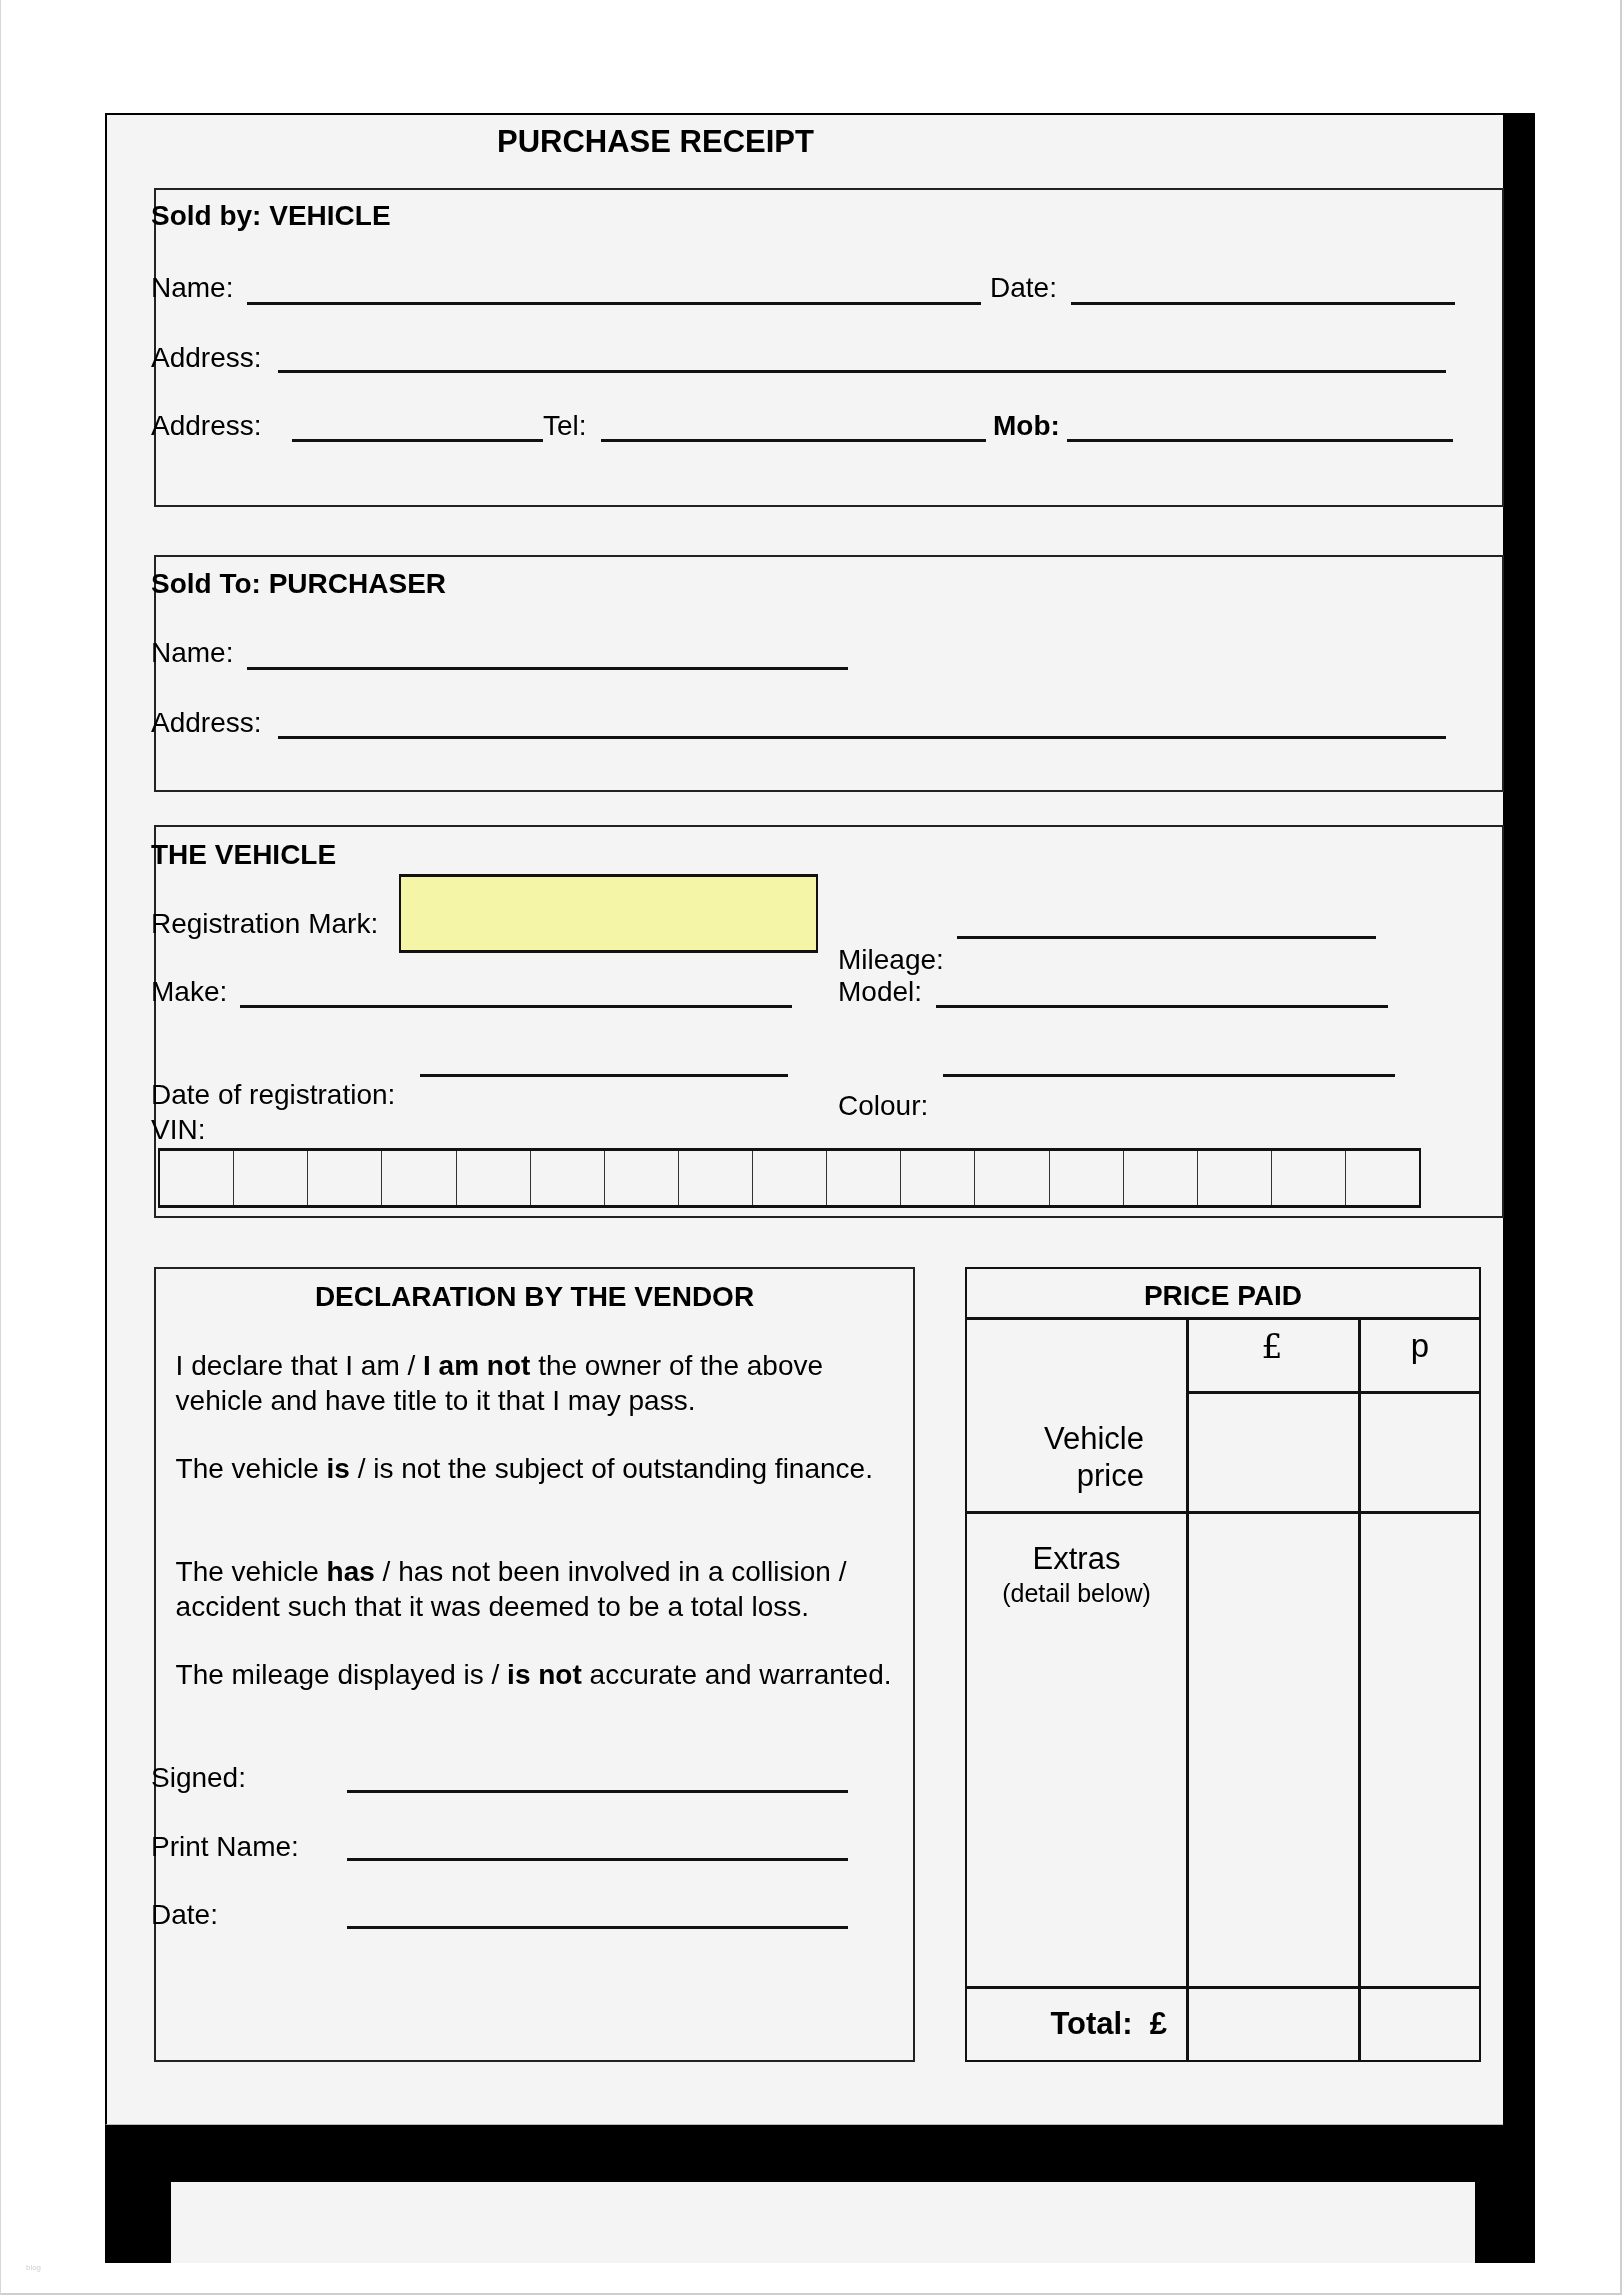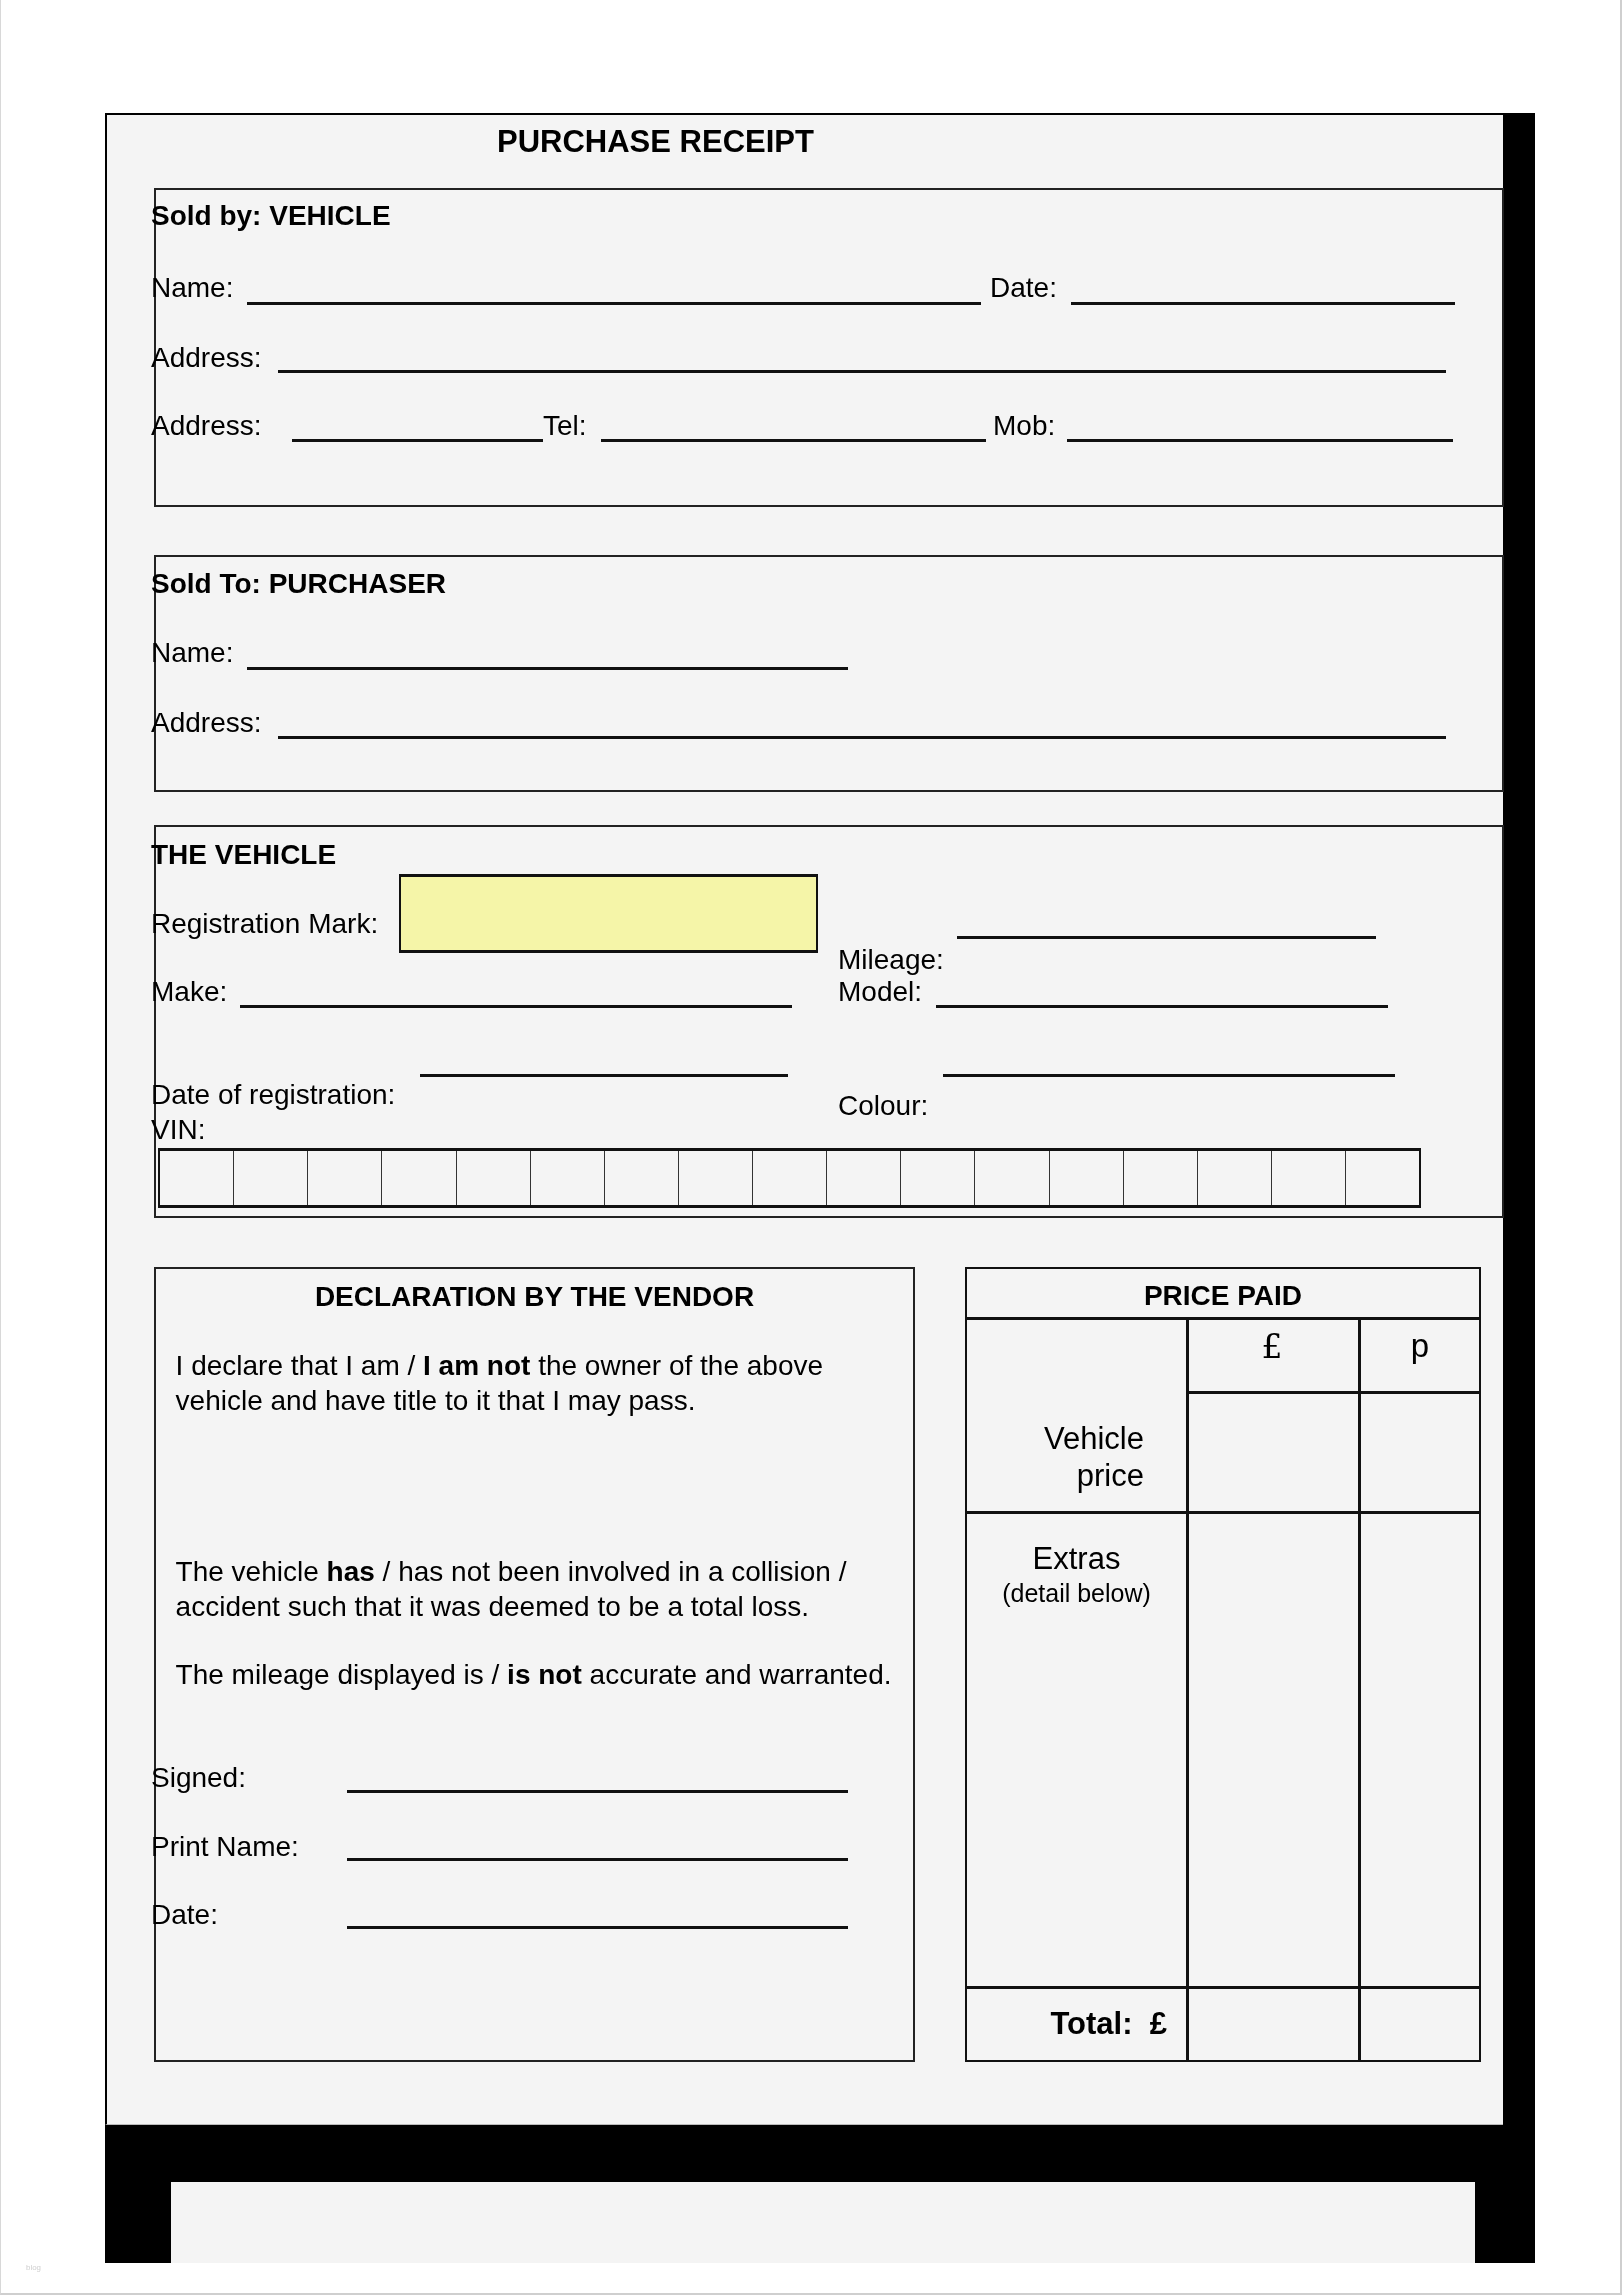--- a/index.html
+++ b/index.html
@@ -44,21 +44,21 @@
 <div class="lbl" style="left:151px;top:272px;">Name:</div>
 <div class="line" style="left:247px;top:302px;width:734px;"></div>
 <div class="lbl" style="left:990px;top:272px;">Date:</div>
 <div class="line" style="left:1071px;top:302px;width:384px;"></div>
 <div class="lbl" style="left:151px;top:342px;">Address:</div>
 <div class="line" style="left:278px;top:370px;width:1168px;"></div>
 <div class="lbl" style="left:151px;top:410px;">Address:</div>
 <div class="line" style="left:292px;top:439px;width:251px;"></div>
 <div class="lbl" style="left:543px;top:410px;">Tel:</div>
 <div class="line" style="left:601px;top:439px;width:385px;"></div>
-<div class="lbl" style="left:993px;top:410px;">Mob:</div>
+<div class="lbl" style="left:993px;top:410px;font-weight:bold;">Mob:</div>
 <div class="line" style="left:1067px;top:439px;width:386px;"></div>
 
 <div class="box" style="left:130px;top:555px;width:1350px;height:237px;"></div>
 <div class="lbl bold" style="left:151px;top:568px;text-align:center;">Sold To: PURCHASER</div>
 <div class="lbl" style="left:151px;top:637px;">Name:</div>
 <div class="line" style="left:247px;top:667px;width:601px;"></div>
 <div class="lbl" style="left:151px;top:707px;">Address:</div>
 <div class="line" style="left:278px;top:736px;width:1168px;"></div>
 
 <div class="box" style="left:130px;top:825px;width:1350px;height:393px;"></div>
@@ -96,20 +96,23 @@
   <div class="vin-cell"></div>
   <div class="vin-cell"></div>
   <div class="vin-cell"></div>
 </div>
 
 <div class="box" style="left:130px;top:1267px;width:761px;height:795px;">
   <div class="decl-title">DECLARATION BY THE VENDOR</div>
   <div class="para" style="top:79px;">
     <span>I declare that I am / </span><b>I am not</b><span> the owner of the above vehicle and have title to it that I may pass.</span>
   </div>
+  <div class="para" style="top:182px;">
+    <span>The vehicle </span><b>is</b><span> / is not the subject of outstanding finance.</span>
+  </div>
   <div class="para" style="top:388px;">
     <span>The mileage displayed is / </span><b>is not</b><span> accurate and warranted.</span>
   </div>
   <div class="para" style="top:285px;">
     <span>The vehicle </span><b>has</b><span> / has not been involved in a collision / accident such that it was deemed to be a total loss.</span>
   </div>
 </div>
 <div class="lbl" style="left:151px;top:1762px;">Signed:</div>
 <div class="line" style="left:347px;top:1790px;width:501px;"></div>
 <div class="lbl" style="left:151px;top:1831px;">Print Name:</div>

